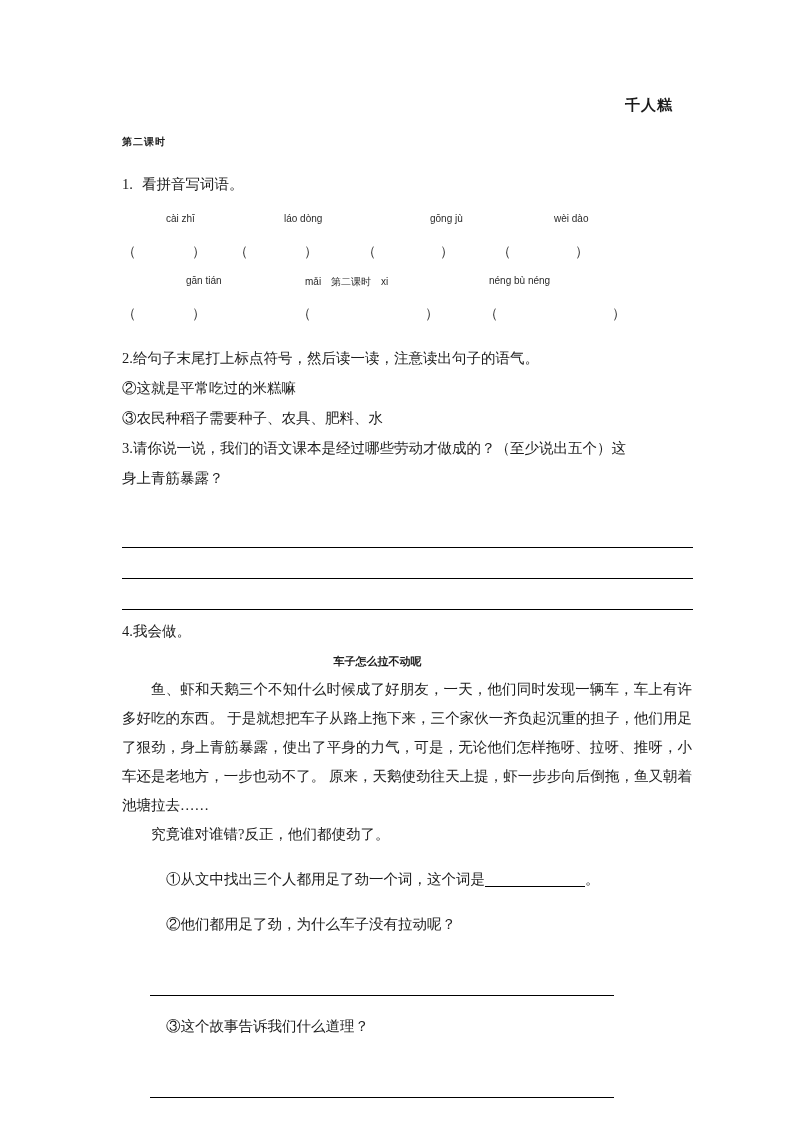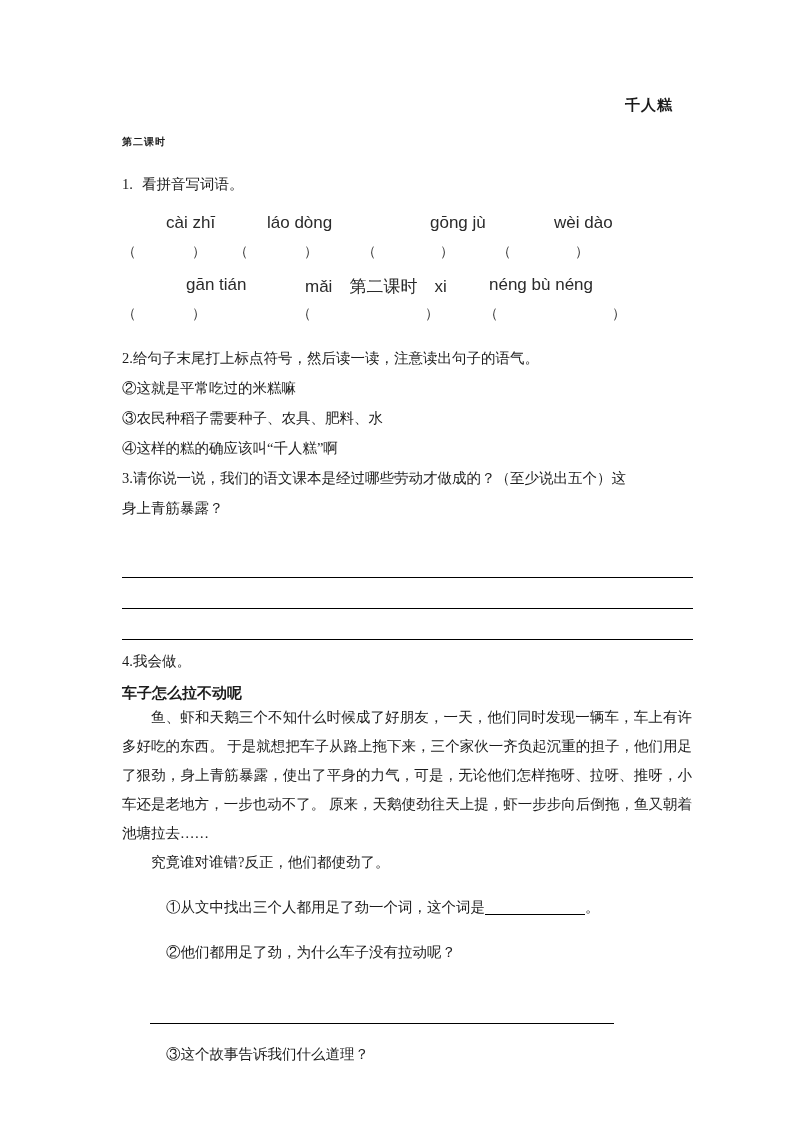--- a/index.html
+++ b/index.html
@@ -49,21 +49,21 @@
 
   
   .pinyin-block {
     margin-top: 14px;
     margin-bottom: 6px;
   }
   .pinyin-row {
     position: relative;
     height: 30px;
     font-family: "Liberation Sans", "DejaVu Sans", sans-serif;
-    font-size: 17px;
+    font-size: 10px;
     color: #2a2a2a;
   }
   .bracket-row {
     position: relative;
     height: 32px;
     font-size: 14px;
     color: #3a3a3a;
   }
   .pin, .brk {
     position: absolute;
@@ -87,23 +87,24 @@
 
   .sub-line {
     border-bottom: 1.6px solid #000;
     height: 30px;
     margin-left: 28px;
     width: 464px;
   }
 
   
   .passage-title {
-    font-size: 15px;
+    text-align: center;
+    font-size: 11px;
     font-weight: bold;
-    margin: 8px 0 0 0;
+    margin: 8px 0 6px 0;
     padding-right: 60px;
   }
   .passage-p {
     font-size: 14.5px;
     line-height: 29px;
     margin: 0;
     text-indent: 29px;
     text-align: justify;
     text-justify: inter-ideograph;
     width: 570px;
@@ -138,21 +139,21 @@
   <div class="doc-subtitle">第二课时</div>
 
   <p class="q-line">
     <span>1.</span><span class="q-num-gap"></span><span>看拼音写词语。</span>
   </p>
 
   <div class="pinyin-block">
 
     <div class="pinyin-row">
       <span class="pin" style="left:44px">cài zhī</span>
-      <span class="pin" style="left:145px">láo dòng</span>
+      <span class="pin" style="left:162px">láo dòng</span>
       <span class="pin" style="left:308px">gōng jù</span>
       <span class="pin" style="left:432px">wèi dào</span>
     </div>
 
     <div class="bracket-row">
       <span class="brk" style="left:0px">
           <span class="lp">（</span>
           <span class="rp" style="left:70px">）</span>
         </span>
       <span class="brk" style="left:112px">
@@ -188,21 +189,20 @@
           <span class="lp">（</span>
           <span class="rp" style="left:128px">）</span>
         </span>
     </div>
 
   </div>
 
   <p class="q-line">2.给句子末尾打上标点符号，然后读一读，注意读出句子的语气。</p>
   <p class="q-line">②这就是平常吃过的米糕嘛</p>
   <p class="q-line">③农民种稻子需要种子、农具、肥料、水</p>
-  <p class="q-line">④这样的糕的确应该叫“千人糕”啊</p>
 
   <p class="q-line">3.请你说一说，我们的语文课本是经过哪些劳动才做成的？（至少说出五个）这</p>
   <p class="q-line">身上青筋暴露？</p>
 
   <div class="answer-lines">
     <div class="answer-line l1"></div>
     <div class="answer-line l2"></div>
     <div class="answer-line l3"></div>
   </div>
 

